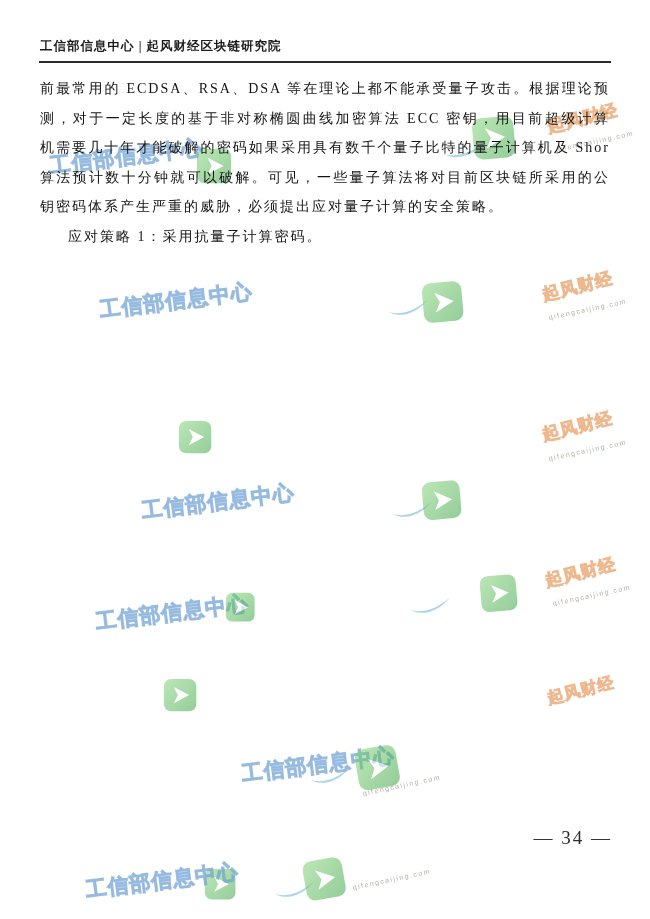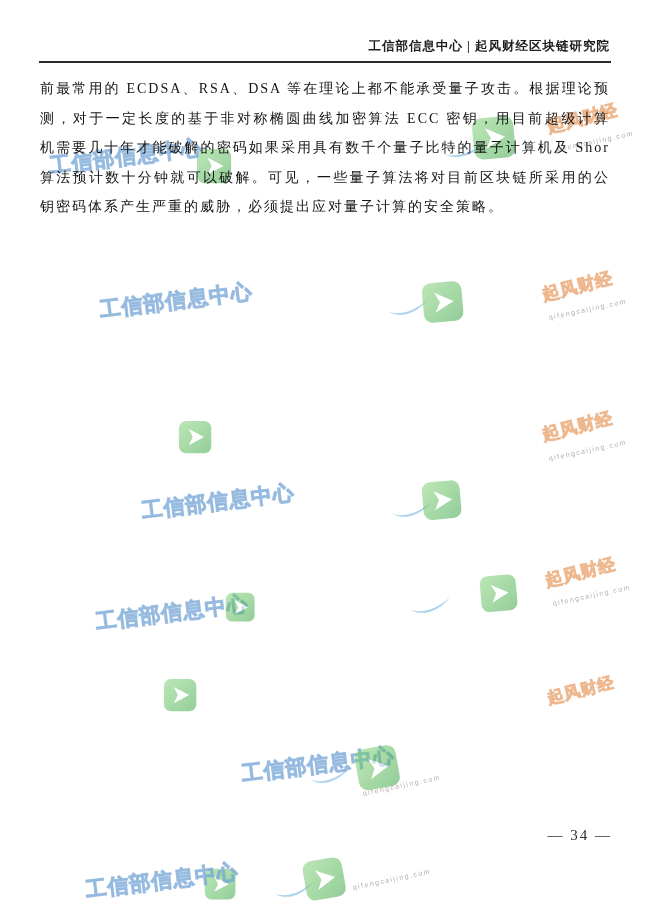--- a/index.html
+++ b/index.html
@@ -7,21 +7,21 @@
     width:650px;height:919px;
     background:#ffffff;
     font-family:"Liberation Serif","DejaVu Serif",serif;
     position:relative;overflow:hidden;
   }
   .page{position:relative;width:650px;height:919px;}
 
   
   .header-text{
     position:absolute;top:38px;left:40px;width:570px;
-    text-align:right;
+    text-align:left;
     font-size:12.5px;font-weight:700;color:#1c1c1c;
     letter-spacing:1px;
     z-index:2;
   }
   .header-rule{
     position:absolute;top:61px;left:39px;width:572px;height:0;
     border-top:2px solid #2a2a2a;
     z-index:2;
   }
 
@@ -33,21 +33,21 @@
     color:#141414;
     text-align:justify;
     z-index:1;
   }
   .doc-body p{margin:0;}
   .doc-body p.ind{text-indent:2em;}
 
   
   .footer{
     position:absolute;top:827px;right:38px;
-    font-size:15px;color:#2c2c2c;letter-spacing:2px;
+    font-size:19px;color:#2c2c2c;letter-spacing:2px;
     z-index:2;
   }
 
   
   .wm-layer{position:absolute;inset:0;z-index:0;}
   .wm{
     position:absolute;transform-origin:left top;
     pointer-events:none;white-space:nowrap;
   }
   .wm-blue{
@@ -254,17 +254,18 @@
   </svg>
 </div>
       <div class="wm wm-sub" style="left: 352px; top: 884px; transform: rotate(-12deg) scale(1);">qifengcaijing.com</div>
     </div>
 
   <div class="header-text">工信部信息中心 | 起风财经区块链研究院</div>
   <div class="header-rule"></div>
 
   <div class="doc-body">
     <p>前最常用的 ECDSA、RSA、DSA 等在理论上都不能承受量子攻击。根据理论预测，对于一定长度的基于非对称椭圆曲线加密算法 ECC 密钥，用目前超级计算机需要几十年才能破解的密码如果采用具有数千个量子比特的量子计算机及 Shor 算法预计数十分钟就可以破解。可见，一些量子算法将对目前区块链所采用的公钥密码体系产生严重的威胁，必须提出应对量子计算的安全策略。</p>
+    <p class="ind">应对策略 1：采用抗量子计算密码。</p>
   </div>
 
   <div class="footer">— 34 —</div>
 
 </div>
 
 </body></html>

